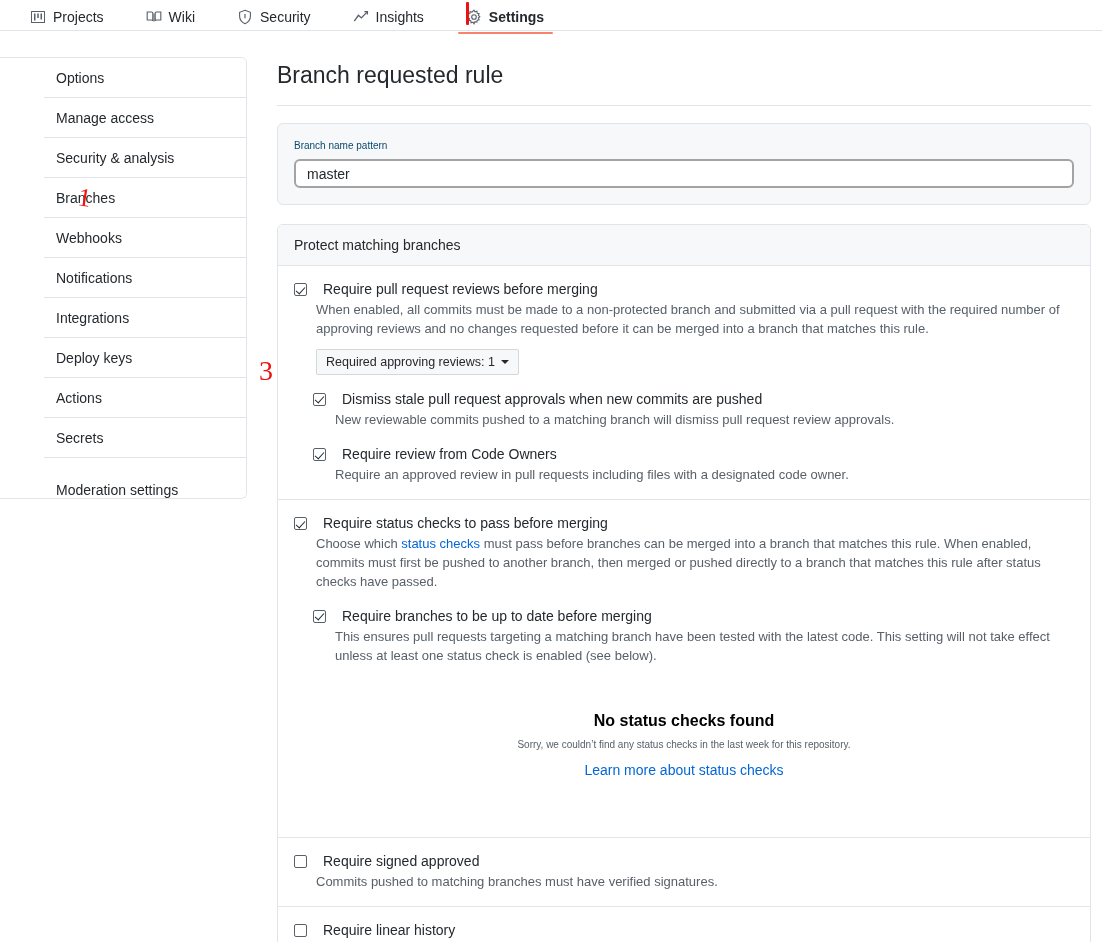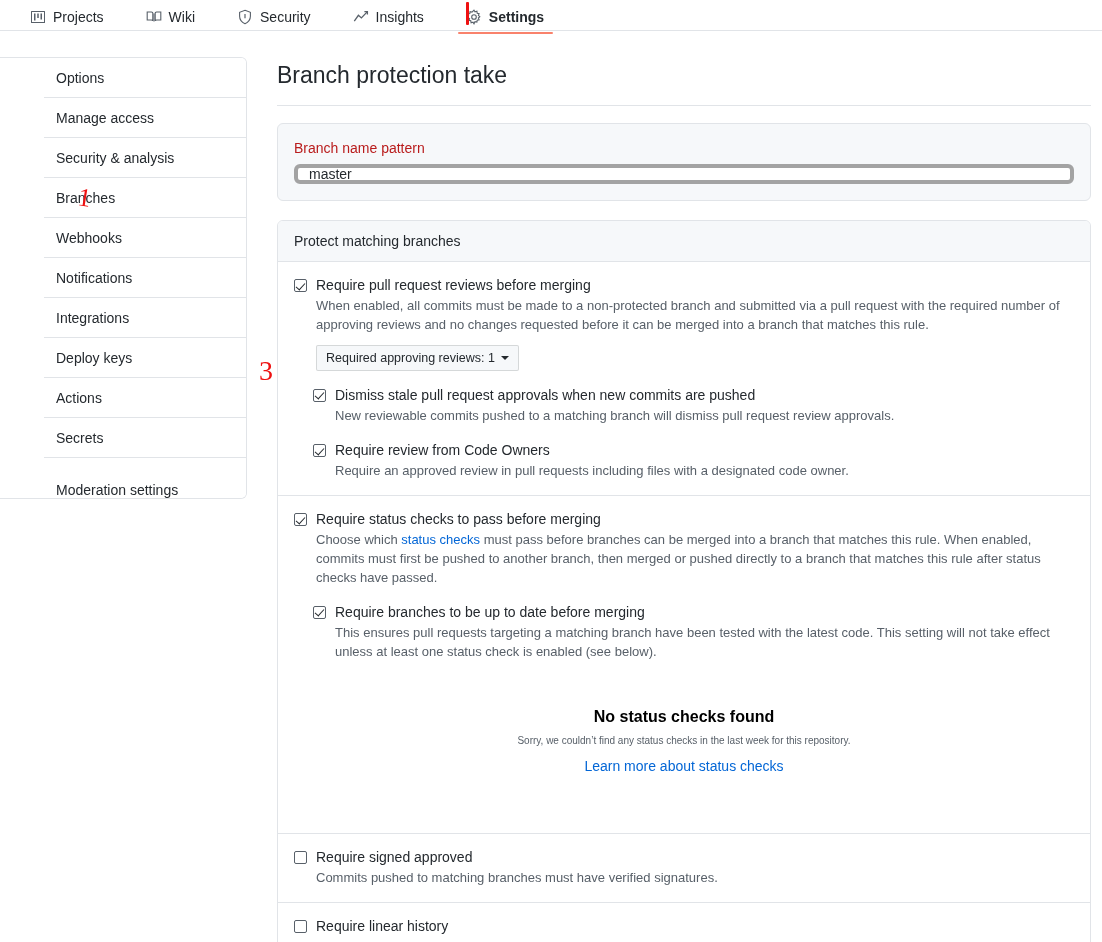--- a/index.html
+++ b/index.html
@@ -83,42 +83,42 @@
     font-size: 23px; font-weight: normal; color: #24292e;
     margin: 0; padding: 12px 0 16px 0;
     border-bottom: 1px solid #e1e4e8;
   }
 
   .panel {
     border: 1px solid #e1e4e8; border-radius: 6px;
     background: #f6f8fa; margin-top: 17px;
   }
   .panel-pad { padding: 16px; }
-  .field-label { font-size: 14px; color: #b91c1c; margin-bottom: 8px; }
+  .field-label { font-size: 10px; color: #0c4a6e; margin-bottom: 8px; }
   .text-input {
-    width: 100%; height: 20px;
-    border: 4px solid #a3a3a3; border-radius: 6px;
+    width: 100%; height: 29px;
+    border: 2px solid #a3a3a3; border-radius: 6px;
     background: #ffffff; padding: 0 11px;
     font-size: 14px; color: #24292e;
     font-family: "Liberation Sans", sans-serif;
     outline: none;
   }
 
   .panel2 {
     border: 1px solid #e1e4e8; border-radius: 6px;
     background: #ffffff; margin-top: 19px; overflow: hidden;
   }
   .panel2-header {
     background: #f6f8fa; border-bottom: 1px solid #e1e4e8;
     padding: 12px 16px; font-size: 14px; color: #24292e;
   }
   .section { padding: 14px 16px 14px 16px; border-bottom: 1px solid #e1e4e8; }
   .section:last-child { border-bottom: none; }
 
-  .check-row { display: flex; align-items: flex-start; gap: 9px; }
+  .check-row { display: flex; align-items: flex-start; gap: 16px; }
   .cbox {
     width: 13px; height: 13px; flex: none; margin-top: 3px;
     border: 1px solid #586069; border-radius: 2px;
     background: #fff; position: relative; cursor: pointer;
   }
   .cbox.checked::after {
     content: ""; position: absolute;
     left: 3.4px; top: 0.6px; width: 4px; height: 8px;
     border: solid #24292e; border-width: 0 1.3px 1.3px 0;
     transform: rotate(42deg);
@@ -247,21 +247,21 @@
     <span>Moderation settings</span>
   </div>
 </div>
 
 <div class="annot-1">1</div>
 <div class="annot-2">2</div>
 <div class="annot-3">3</div>
 
 <div class="main">
 
-  <h1 class="page-title">Branch protection take</h1>
+  <h1 class="page-title">Branch requested rule</h1>
 
   <div class="panel">
     <div class="panel-pad">
       <div class="field-label">Branch name pattern</div>
       <input class="text-input" type="text" value="master" style="">
     </div>
   </div>
 
   <div class="panel2">
 

